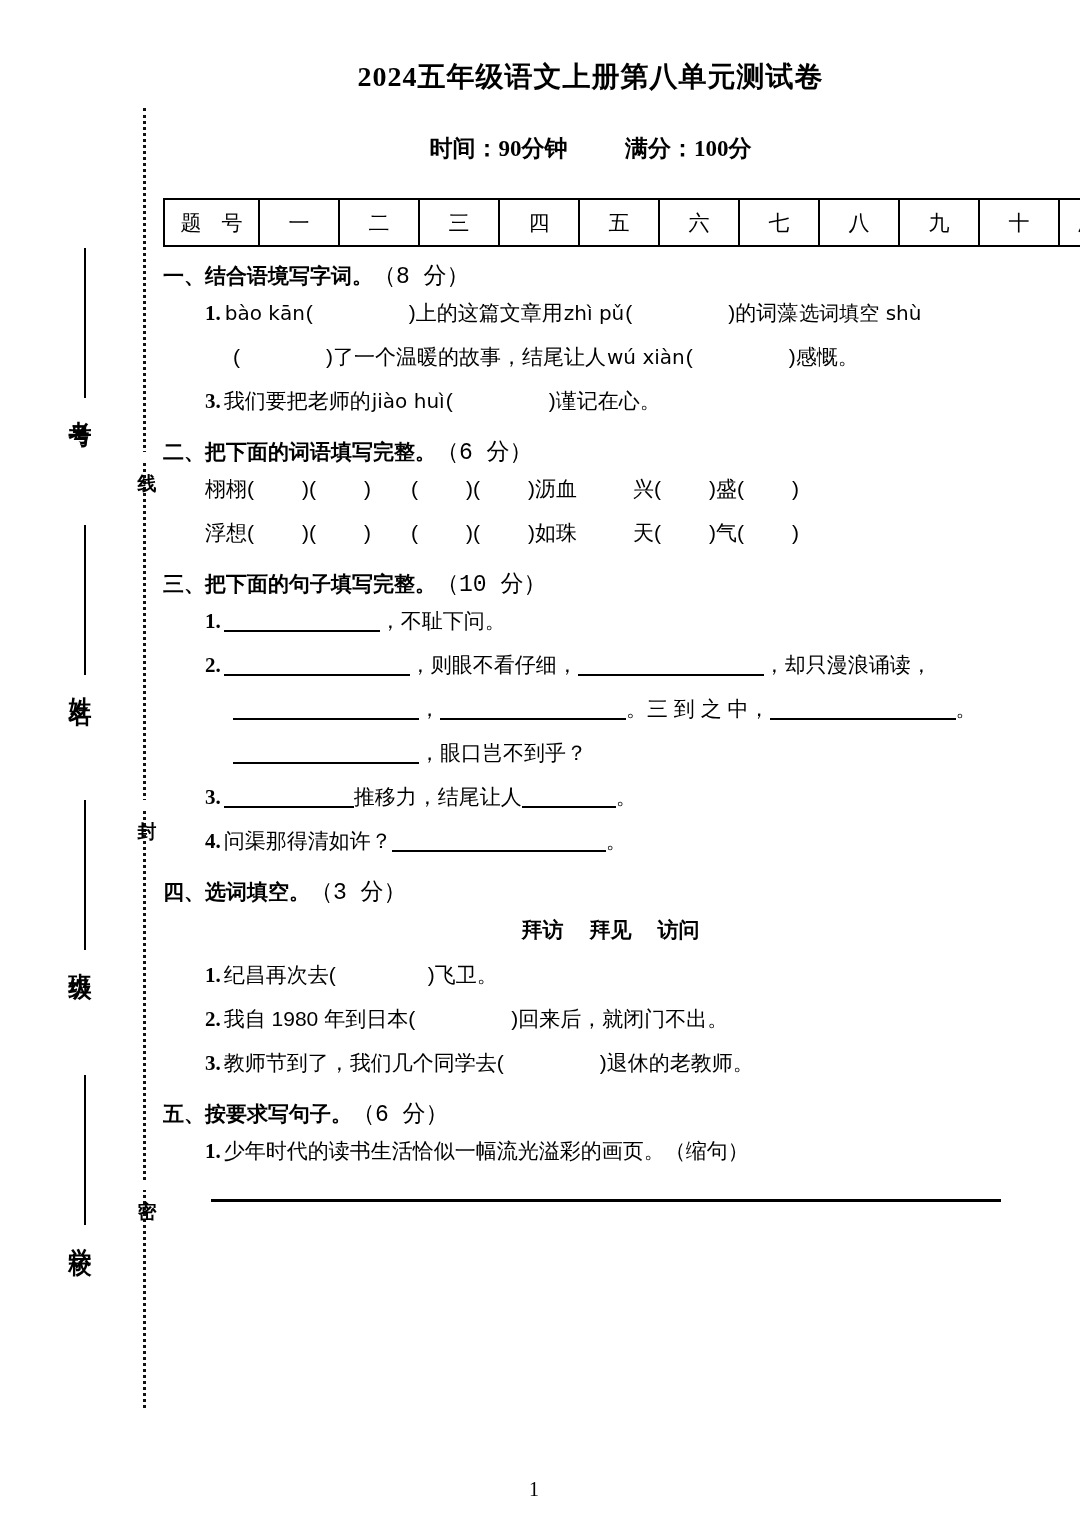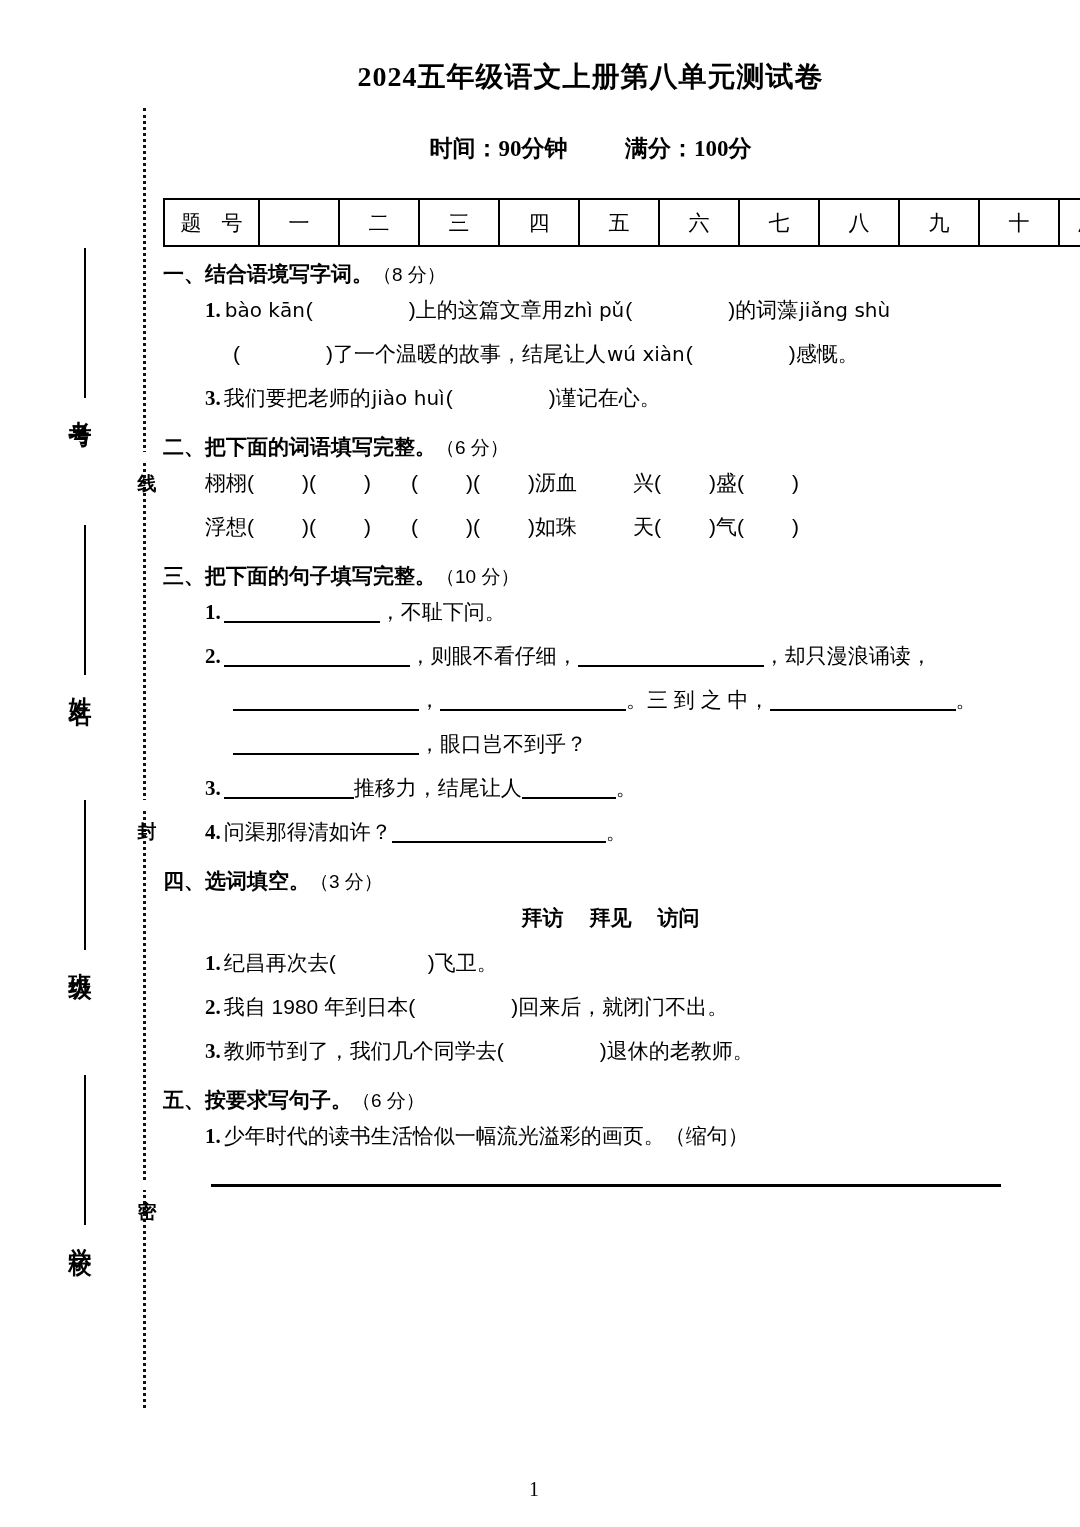--- a/index.html
+++ b/index.html
@@ -114,22 +114,22 @@
   
   .qsection { margin-top: 13px; }
   .sec-head {
     font-size: 21px;
     font-weight: bold;
     font-family: "Liberation Sans", "DejaVu Sans", sans-serif;
     white-space: nowrap;
   }
   .sec-head .pts {
     font-weight: normal;
-    font-family: Liberation Sans, sans-serif;
-    font-size: 19px;
+    font-family: Liberation Mono, monospace;
+    font-size: 23px;
   }
   .qline {
     font-size: 21px;
     line-height: 44px;
     margin-left: 42px;
     white-space: nowrap;
     font-family: "Liberation Sans", "DejaVu Sans", sans-serif;
   }
   .qnum {
     font-weight: bold;
@@ -223,21 +223,21 @@
           <td>九</td>
           <td>十</td>
           <td class="sumcol">总分</td>
         </tr>
       </tbody>
   </table>
 
   <div id="sections-root">
       <div class="qsection">
         <div class="sec-head"><span>一、结合语境写字词。</span><span class="pts">（8 分）</span></div>
-        <div class="qline"><span class="qnum">1.</span><span class="py">bào kān</span><span>(<span class="paren-gap" style="width: 96px;"></span>)</span><span>上的这篇文章用</span><span class="py">zhì pǔ</span><span>(<span class="paren-gap" style="width: 96px;"></span>)</span><span>的词藻</span><span class="py">jiǎng shù</span></div>
+        <div class="qline"><span class="qnum">1.</span><span class="py">bào kān</span><span>(<span class="paren-gap" style="width: 96px;"></span>)</span><span>上的这篇文章用</span><span class="py">zhì pǔ</span><span>(<span class="paren-gap" style="width: 96px;"></span>)</span><span>的词藻</span><span class="py">选词填空 shù</span></div>
         <div class="qline" style="margin-left: 70px;"><span>(<span class="paren-gap" style="width: 86px;"></span>)</span><span>了一个温暖的故事，结尾让人</span><span class="py">wú xiàn</span><span>(<span class="paren-gap" style="width: 96px;"></span>)</span><span>感慨。</span></div>
         <div class="qline"><span class="qnum">3.</span><span>我们要把老师的</span><span class="py">jiào huì</span><span>(<span class="paren-gap" style="width: 96px;"></span>)</span><span>谨记在心。</span></div>
       </div>
       <div class="qsection">
         <div class="sec-head"><span>二、把下面的词语填写完整。</span><span class="pts">（6 分）</span></div>
         <div class="qline"><span>栩栩</span><span>(<span class="paren-gap" style="width: 48px;"></span>)</span><span>(<span class="paren-gap" style="width: 48px;"></span>)</span><span style="display: inline-block; width: 40px;"></span><span>(<span class="paren-gap" style="width: 48px;"></span>)</span><span>(<span class="paren-gap" style="width: 48px;"></span>)</span><span>沥血</span><span style="display: inline-block; width: 56px;"></span><span>兴</span><span>(<span class="paren-gap" style="width: 48px;"></span>)</span><span>盛</span><span>(<span class="paren-gap" style="width: 48px;"></span>)</span></div>
         <div class="qline"><span>浮想</span><span>(<span class="paren-gap" style="width: 48px;"></span>)</span><span>(<span class="paren-gap" style="width: 48px;"></span>)</span><span style="display: inline-block; width: 40px;"></span><span>(<span class="paren-gap" style="width: 48px;"></span>)</span><span>(<span class="paren-gap" style="width: 48px;"></span>)</span><span>如珠</span><span style="display: inline-block; width: 56px;"></span><span>天</span><span>(<span class="paren-gap" style="width: 48px;"></span>)</span><span>气</span><span>(<span class="paren-gap" style="width: 48px;"></span>)</span></div>
       </div>
       <div class="qsection">
         <div class="sec-head"><span>三、把下面的句子填写完整。</span><span class="pts">（10 分）</span></div>

